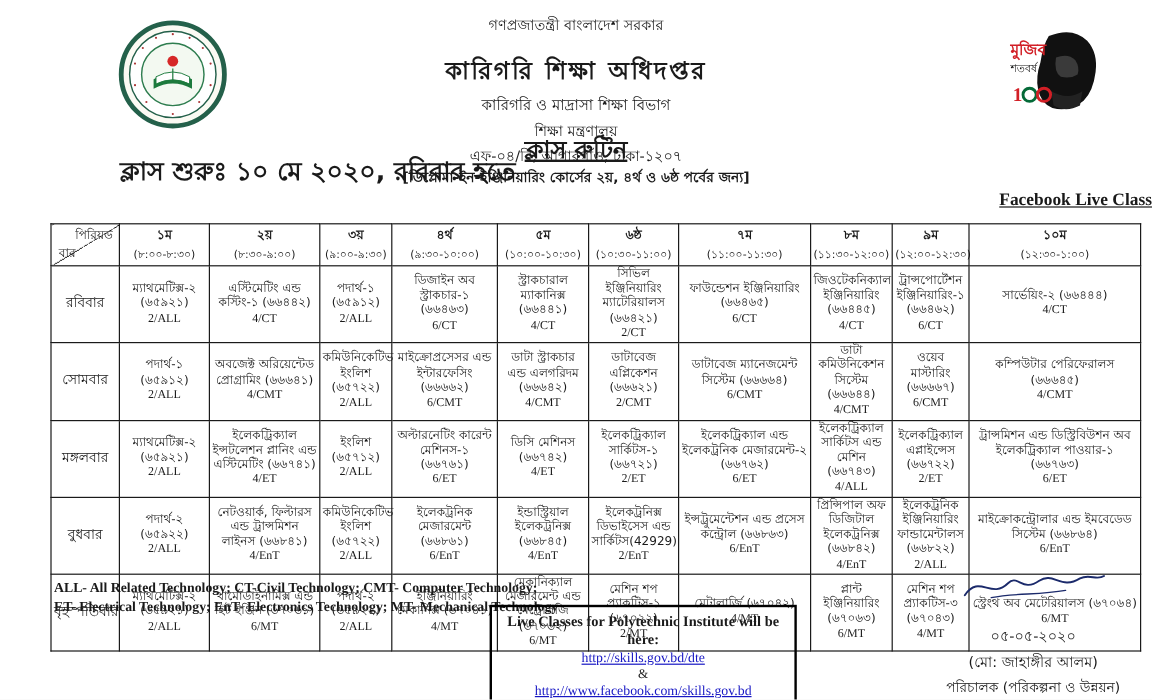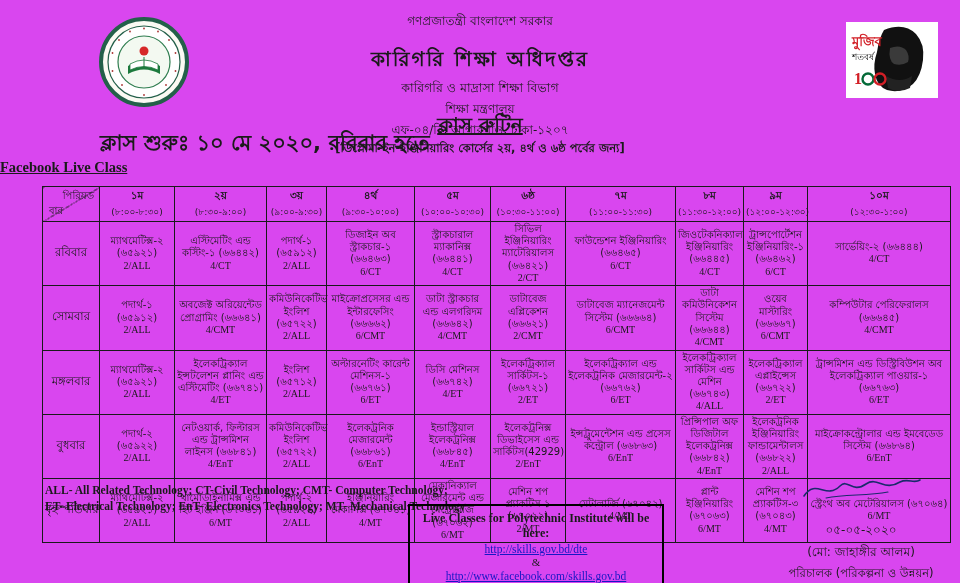--- a/index.html
+++ b/index.html
@@ -1,36 +1,36 @@
 <!DOCTYPE html>
 <html><head>
 <meta charset="utf-8">
 <style>
   * { margin:0; padding:0; box-sizing:border-box; }
   body { background:#e9e9e9; font-family:"DejaVu Sans", sans-serif; }
-  .page { position:relative; width:960px; height:583px; background:#d946ef; margin:0 auto;
+  .page { position:relative; width:960px; height:583px; background:#ffffff; margin:0 auto;
           color:#1a1a1a; overflow:hidden; }
 
   
   .logo-left  { position:absolute; left:98px;  top:16px; }
-  .logo-right { position:absolute; right:22px; top:22px;text-align:center; }
+  .logo-right { position:absolute; right:32px; top:22px;text-align:center; }
   .head-center{ position:absolute; left:0; right:0; top:12px; text-align:center; }
   .h-govt     { font-size:12px; }
   .h-dir      { font-size:20px; font-weight:bold; letter-spacing:2px; margin-top:12px; }
   .h-div      { font-size:12.5px; margin-top:2px; }
   .h-min      { font-size:12px; margin-top:1px; }
   .h-addr     { font-size:12px; margin-top:1px; }
 
   
   .start-note   { position:absolute; left:100px; top:127px; font-size:21px; font-weight:bold; }
   .routine-title{ position:absolute; left:0; right:0; top:110px; text-align:center;
                   font-size:20px; font-weight:bold; text-decoration:underline; }
   .subtitle     { position:absolute; left:0; right:0; top:140px; text-align:center;
                   font-size:11.5px; font-weight:bold; }
-  .fb-live      { position:absolute; left:0; right:0; top:159px; text-align:left;
+  .fb-live      { position:absolute; left:0; right:0; top:159px; text-align:right;
                   font-family:"Liberation Serif", serif; font-size:14.5px; font-weight:bold;
                   text-decoration:underline; }
 
   
   table.routine { position:absolute; left:42px; top:186px; width:908px;
                   border-collapse:collapse; table-layout:fixed; }
   table.routine th, table.routine td { border:1px solid #1a1a1a; text-align:center;
                   vertical-align:middle; padding:1px 2px; }
   th.corner { position:relative; height:31px; font-weight:normal;
               background:linear-gradient(to bottom right,

